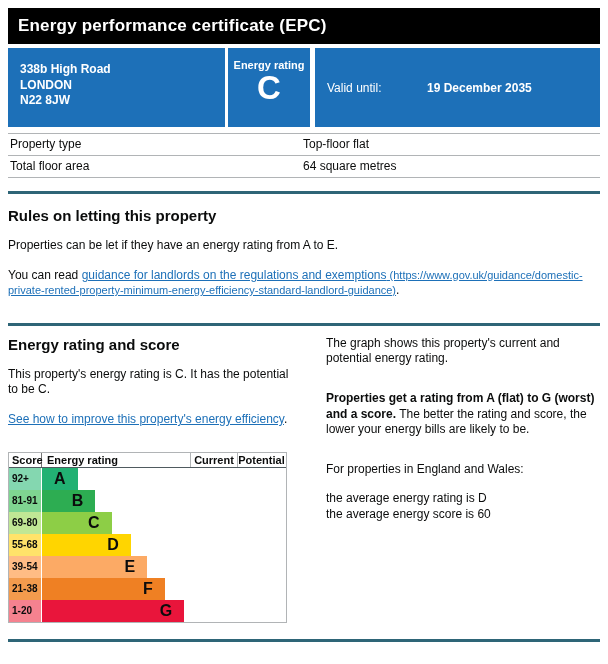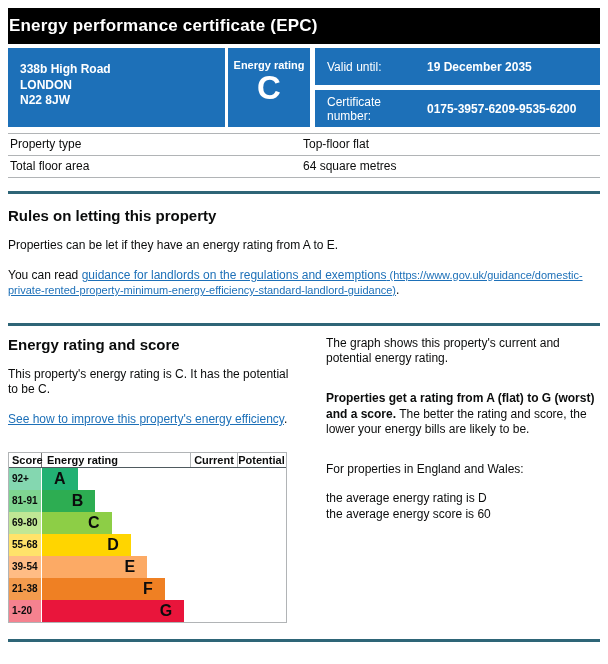--- a/index.html
+++ b/index.html
@@ -8,21 +8,21 @@
     width:608px; height:664px;
     font-family:"Liberation Sans","DejaVu Sans",sans-serif;
     color:#0b0c0c;
     position:relative;
   }
   .page { padding:8px; width:608px; }
 
   
   .black-bar {
     background:#000; color:#fff; height:36px;
-    display:flex; align-items:center; padding-left:1px;
+    display:flex; align-items:center; padding-left:10px;
     margin-bottom:4px;
   }
   .black-bar h1 { font-size:17px; font-weight:bold; letter-spacing:.2px; }
 
   
   .summary-row { display:flex; height:79px; }
   .blue { background:#1d70b8; color:#fff; }
   .box-address { width:217px; padding:14px 12px; font-size:12px; font-weight:bold; line-height:1.3; }
   .box-rating { width:82px; margin-left:3px; text-align:center; padding-top:11px; }
   .box-rating .rating-label { font-size:11px; font-weight:bold; }
@@ -95,24 +95,20 @@
     </div>
     <div class="blue box-rating">
       <div class="rating-label">Energy rating</div>
       <div class="rating-big">C</div>
     </div>
     <div class="box-validity">
       <div class="v-row">
         <span class="v-label">Valid until:</span>
         <span class="v-value">19 December 2035</span>
       </div>
-      <div class="v-row">
-        <span class="v-label">Certificate number:</span>
-        <span class="v-value">0175-3957-6209-9535-6200</span>
-      </div>
     </div>
   </div>
 
   <div class="prop-table">
     <div class="prop-row">
       <span class="prop-label">Property type</span>
       <span>Top-floor flat</span>
     </div>
     <div class="prop-row">
       <span class="prop-label">Total floor area</span>

